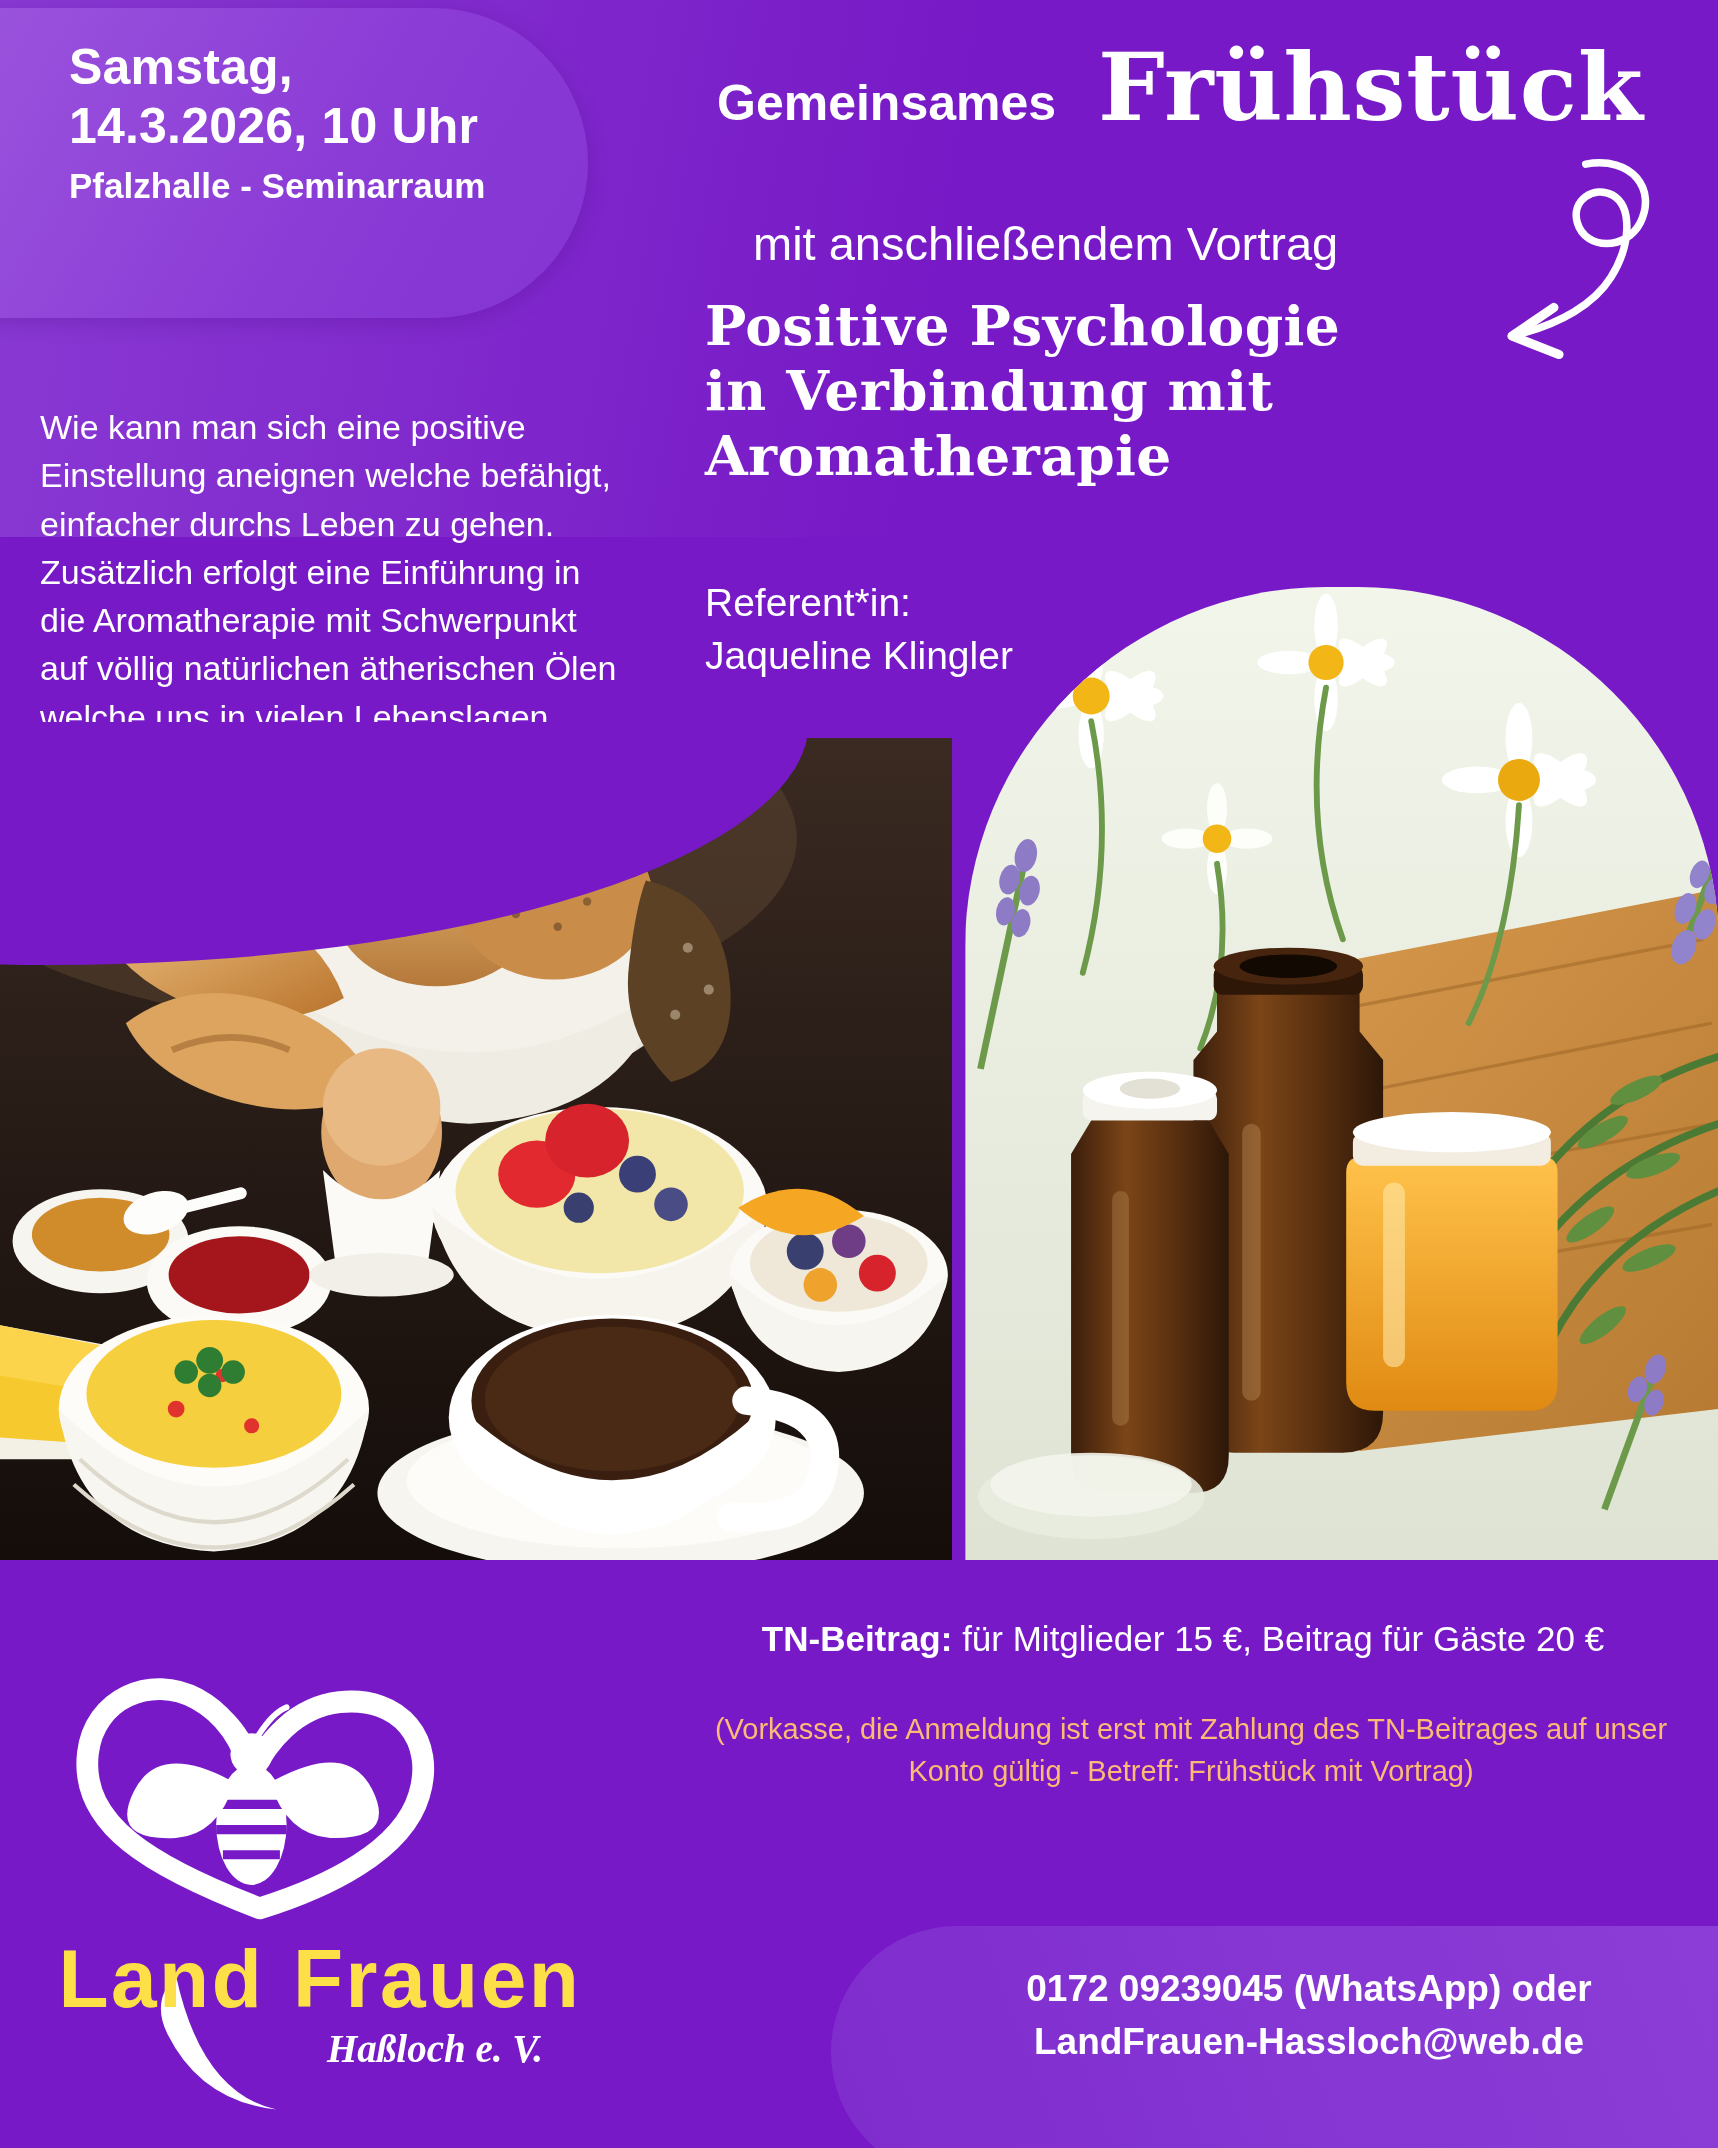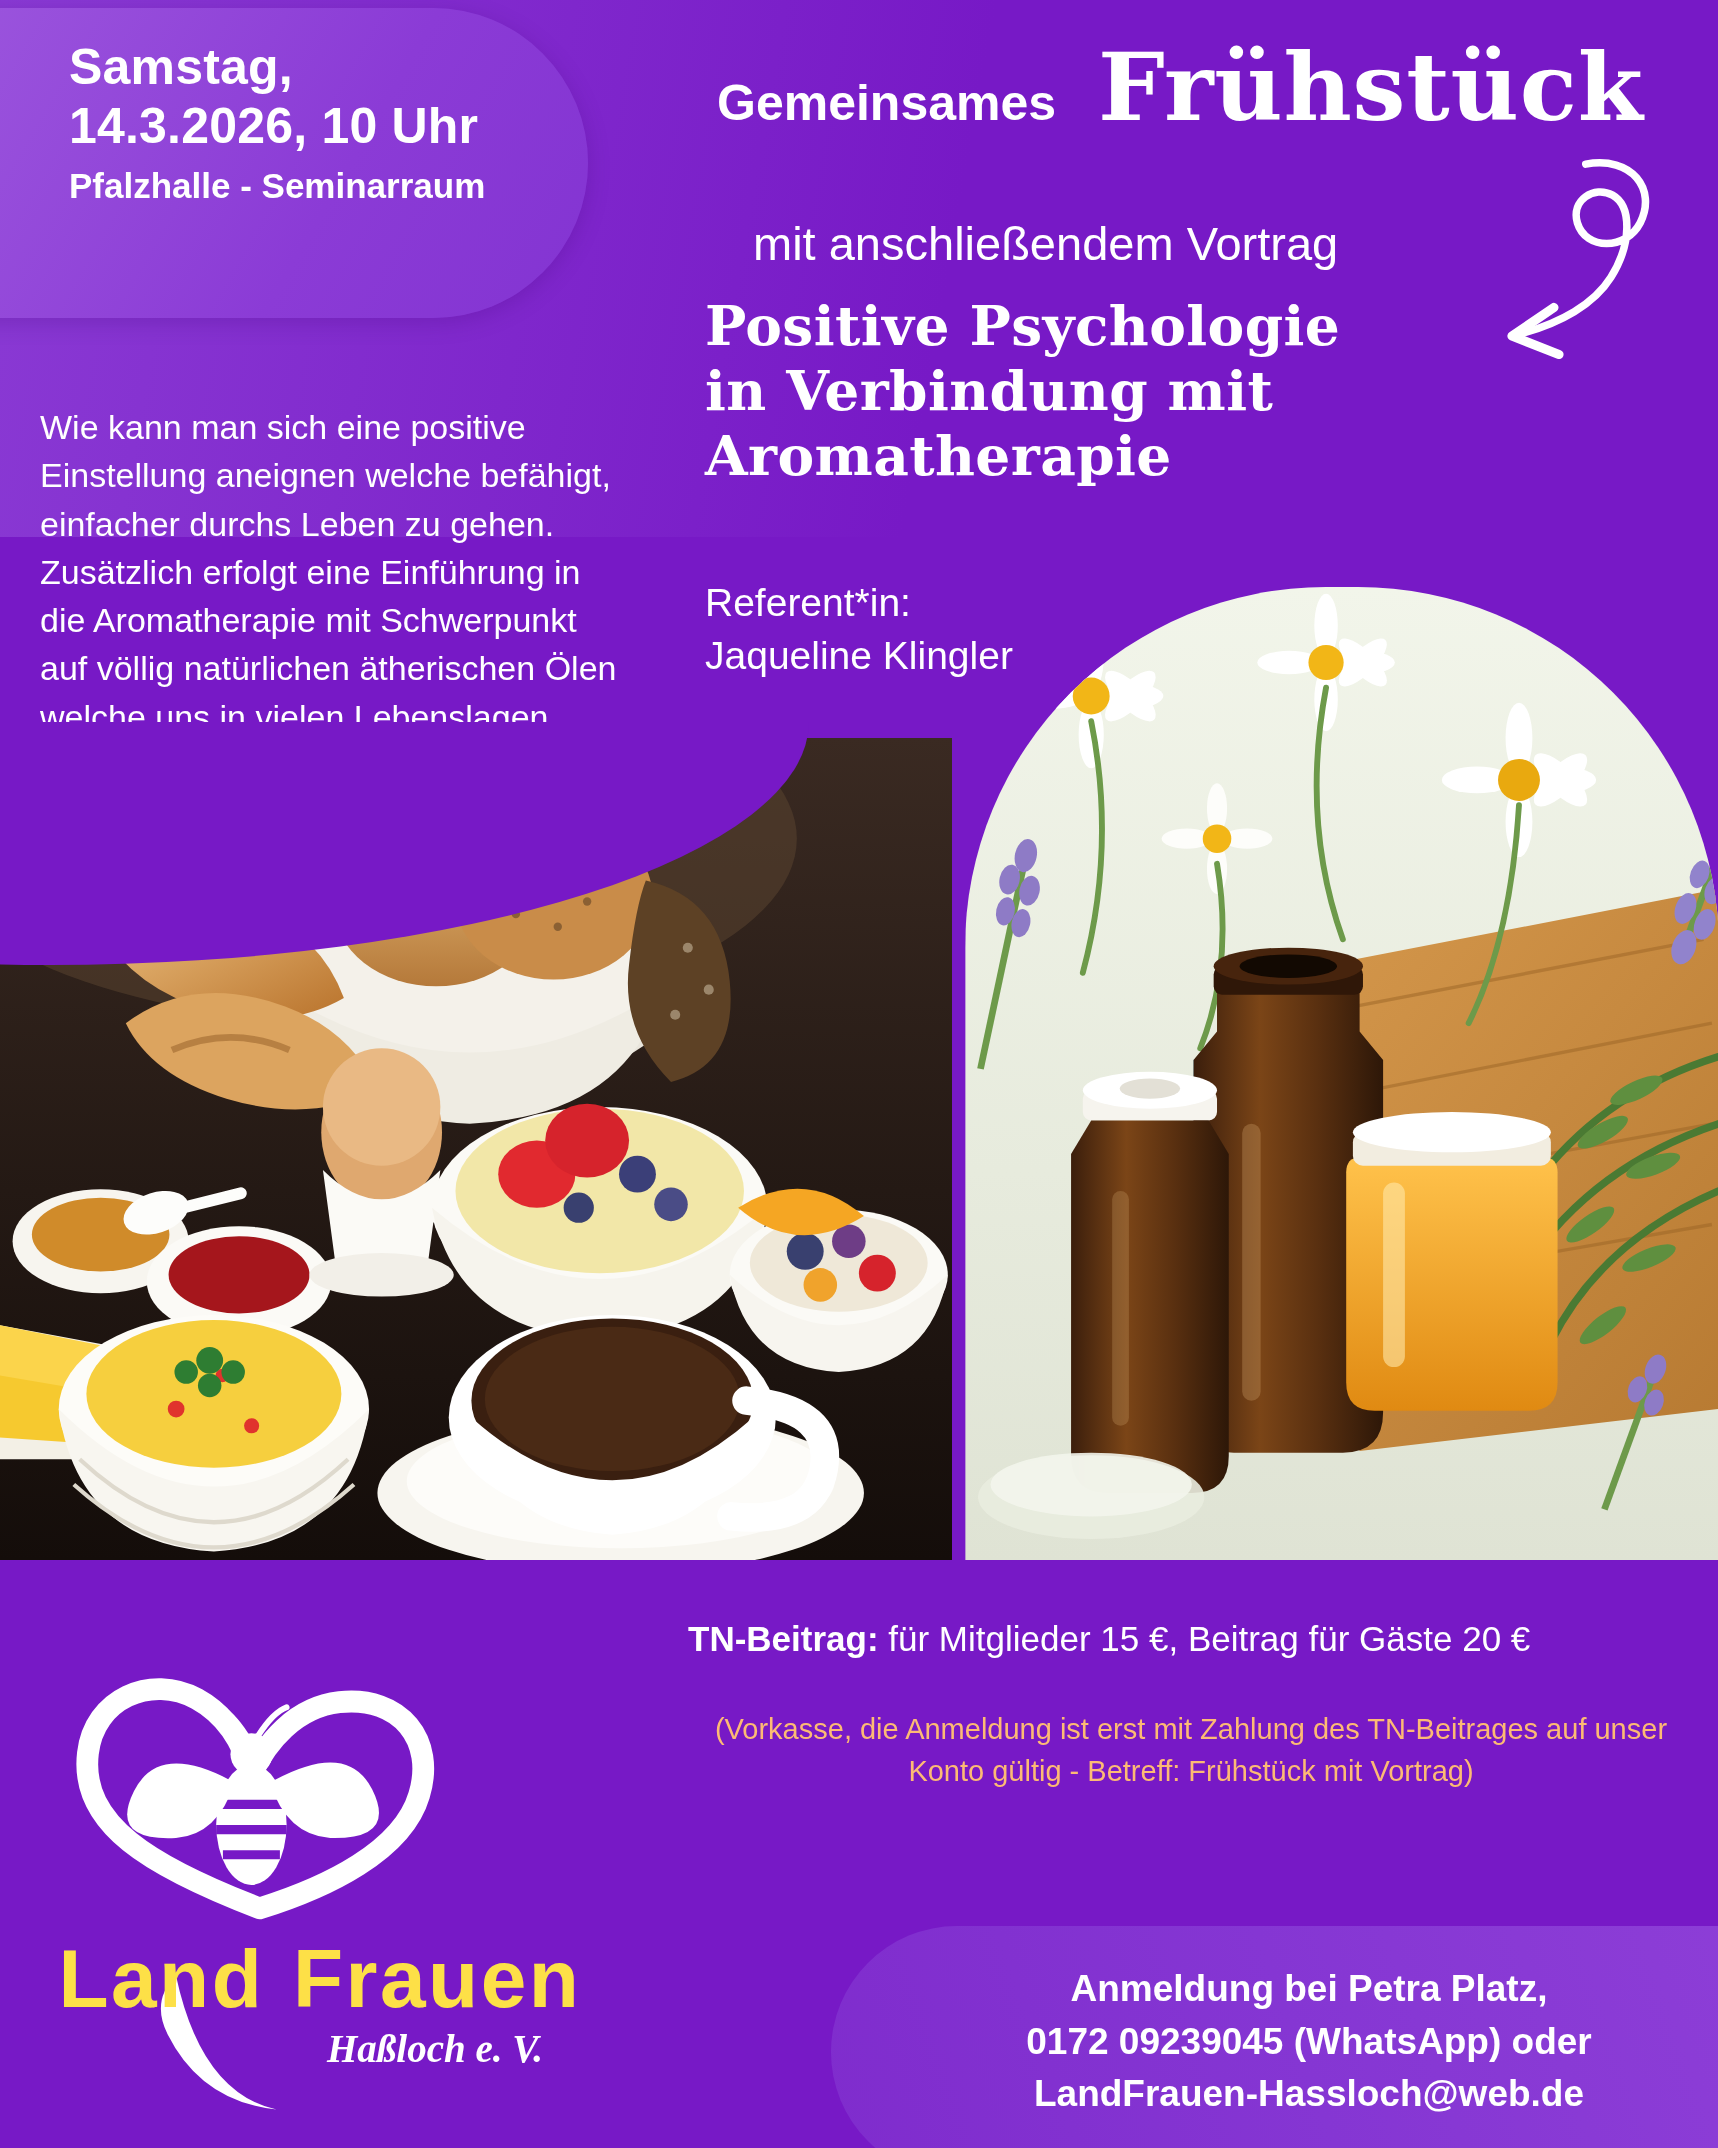--- a/index.html
+++ b/index.html
@@ -167,20 +167,21 @@
   }
 
   
   .price-main {
     position: absolute;
     left: 688px;
     top: 1619px;
     width: 990px;
     color: #ffffff;
     font-size: 35px;
+    text-align: center;
   }
   .price-main b { font-weight: bold; }
   .price-note {
     position: absolute;
     left: 696px;
     top: 1708px;
     width: 990px;
     color: #fdba74;
     font-size: 29px;
     line-height: 1.45;
@@ -586,19 +587,18 @@
 
       <path d="M150 430 q30 140 120 160 q-90 -10 -130 -90 q-20 -40 10 -70Z" fill="#ffffff"></path>
     </svg>
     <div class="logo-land">Land</div>
     <div class="logo-frauen">Frauen</div>
     <div class="logo-sub">Haßloch e. V.</div>
   </div>
 
   <div class="contact-pill"></div>
   <div class="contact-text">
-    <div>Anmeldung bei Petra Platz,</div>
     <div>0172 09239045 (WhatsApp) oder</div>
     <div>LandFrauen-Hassloch@web.de</div>
   </div>
 
 </div>
 
 
 </body></html>

